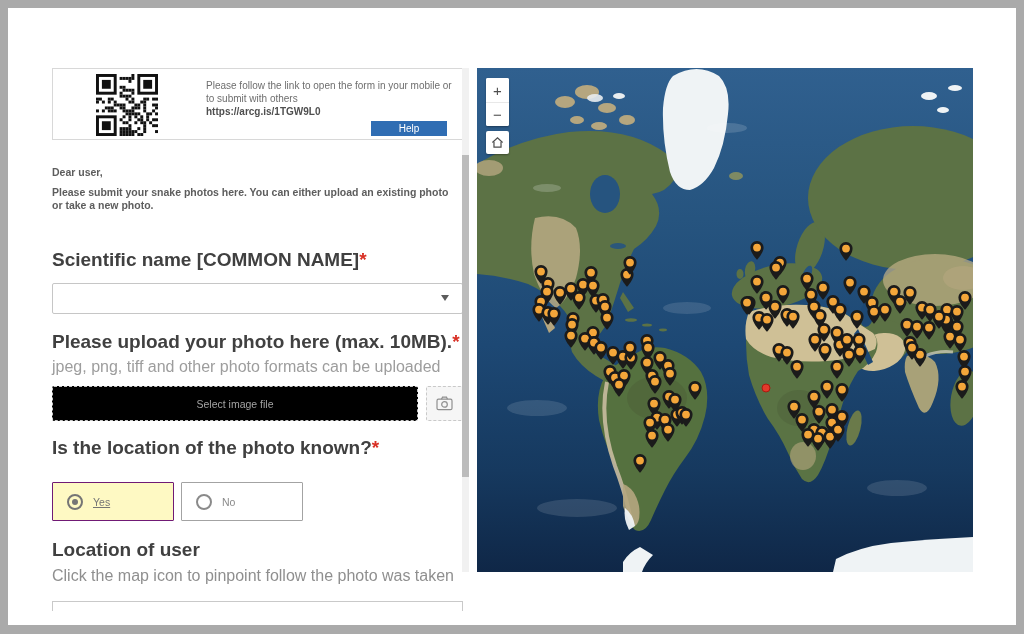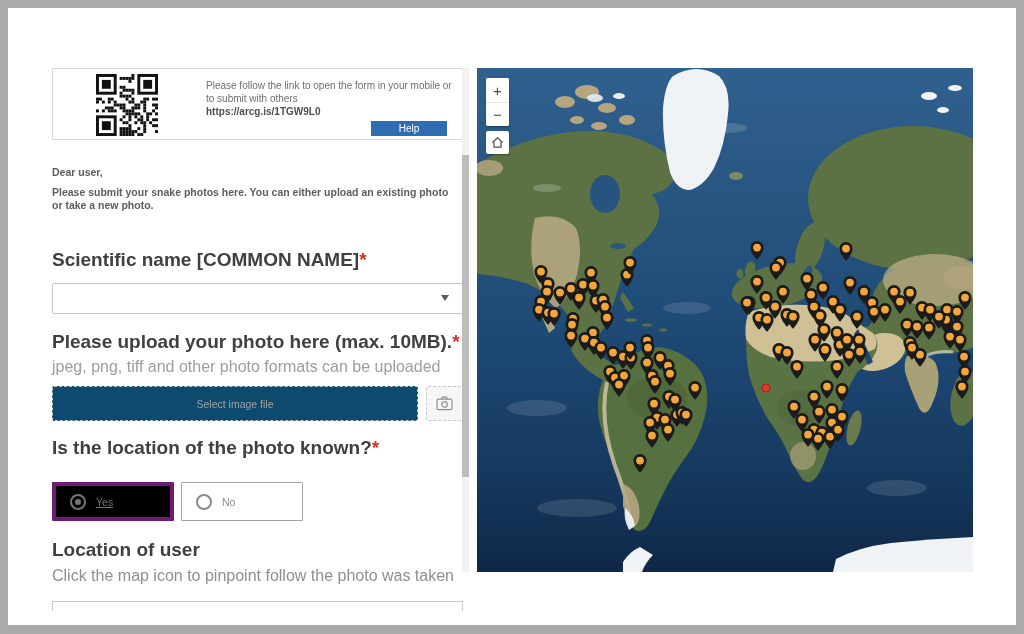--- a/index.html
+++ b/index.html
@@ -24,28 +24,28 @@
   .q-label.l3 { margin-top:16px; }
   .q-label.l4 { margin-top:18px; }
   .req { color:#d93025; font-weight:bold; }
   .select-box { margin-top:12px; height:31px; border:1px solid #c6c6c6; border-radius:2px; background:#fff;
                 position:relative; cursor:pointer; }
   .caret { position:absolute; right:13px; top:11px; width:0; height:0; border-left:4.5px solid transparent;
            border-right:4.5px solid transparent; border-top:6px solid #5c5c5c; }
   .hint { margin-top:5px; font-size:16px; color:#9d9d9d; }
   .hint.h2 { margin-top:6px; color:#8f8f8f; }
   .upload-row { margin-top:10px; display:flex; gap:8px; }
-  .upload-btn { flex:1; height:35px; border:1px dashed #c9c9c9; border-radius:2px; background:#0c4a6e;
+  .upload-btn { flex:1; height:35px; border:1px dashed #c9c9c9; border-radius:2px; background:#000000;
                 font-size:10.5px; color:#a3a3a3; display:flex; align-items:center; justify-content:center; cursor:pointer; }
   .camera-btn { width:37px; height:35px; border:1px dashed #c9c9c9; border-radius:2px; background:#f6f6f6;
                 display:flex; align-items:center; justify-content:center; cursor:pointer; }
   .radio-row { margin-top:23px; display:flex; gap:7px; }
   .radio-opt { width:122px; height:39px; display:flex; align-items:center; padding-left:14px; gap:10px;
                font-size:10.5px; cursor:pointer; border-radius:1px; }
-  .radio-opt.selected { background:#000000; border:4px solid #701a75; color:#757575;text-decoration:underline; }
+  .radio-opt.selected { background:#fef9c3; border:1px solid #701a75; color:#757575;text-decoration:underline; }
   .radio-opt.unselected { background:#fff; border:1px solid #a3a3a3; color:#8a8a8a; }
   .rcirc { width:16px; height:16px; border-radius:50%; border:2px solid #8a8a8a; position:relative; flex:0 0 auto; }
   .radio-opt.selected .rcirc { border-color:#757575; }
   .rcirc.on::after { content:""; position:absolute; left:3px; top:3px; width:6px; height:6px; border-radius:50%; background:#757575; }
   .clipped-box { margin-top:16px; height:10px; border:1px solid #c9c9c9; border-bottom:none; background:#fff; }
 
   
   .scrollbar { position:absolute; left:454px; top:60px; width:7px; height:504px; background:#f1f1f1; }
   .scroll-thumb { position:absolute; left:0; top:87px; width:7px; height:322px; background:#bcbcbc; }
 

